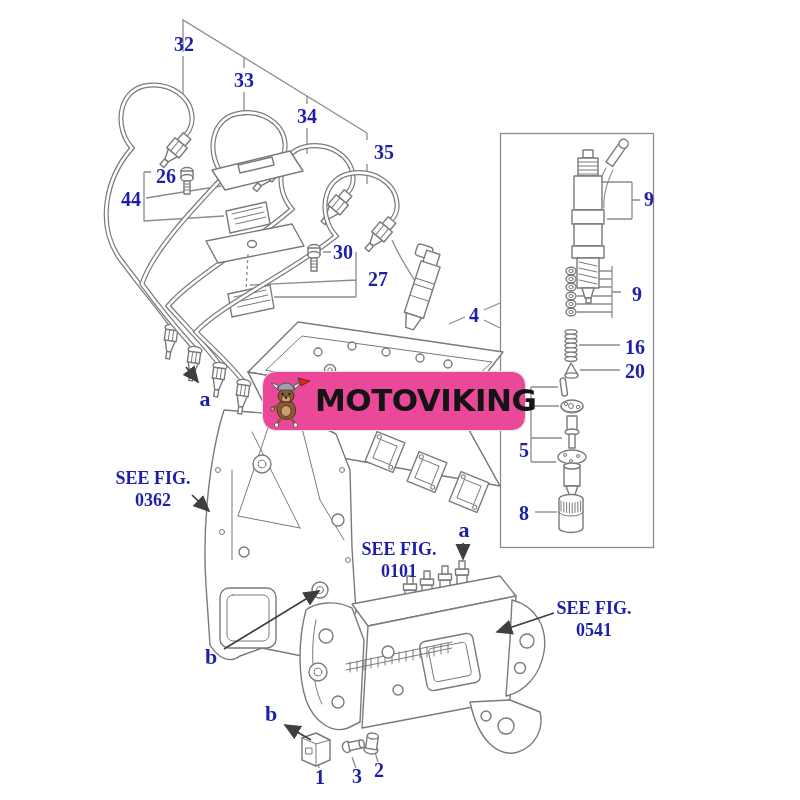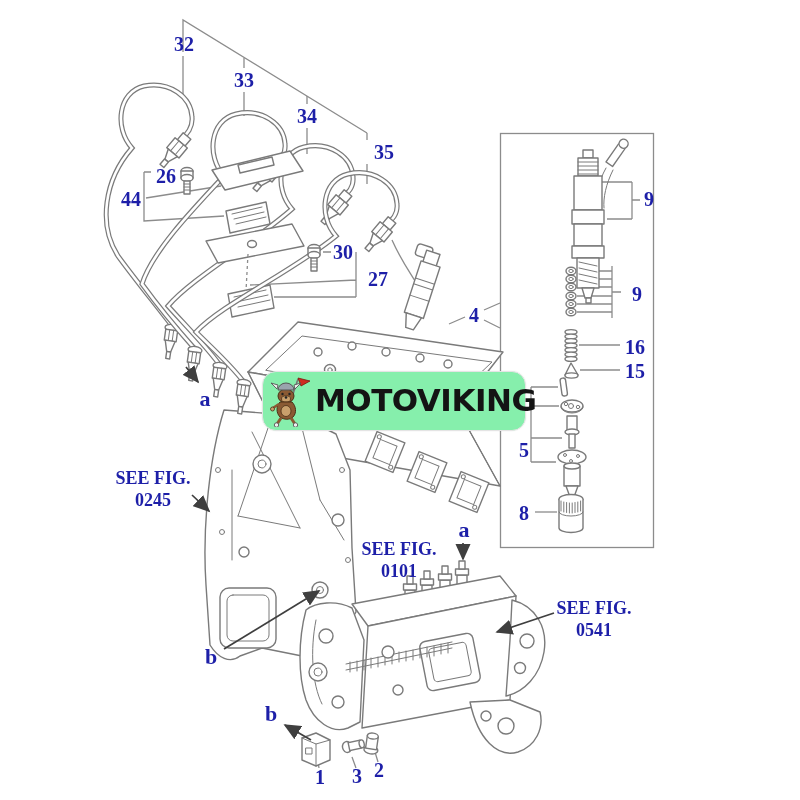--- a/index.html
+++ b/index.html
@@ -16,21 +16,21 @@
   .ah{fill:#3f3f3f;}
   .tubeO{stroke:var(--line_gray,#7a7a7a);fill:none;stroke-width:5;}
   .tubeI{stroke:#ffffff;fill:none;stroke-width:2.6;}
   
   .lbl{position:absolute;transform:translate(-50%,-50%);color:var(--label_blue,#1d1fa8);
        font-weight:bold;white-space:nowrap;user-select:none;}
   .num{font-size:20px;}
   .ab{font-size:22px;}
   .fig{font-size:18px;line-height:22px;text-align:center;}
   
-  #wm{position:absolute;left:262px;top:371px;width:262px;height:58px;background:#86efac;
+  #wm{position:absolute;left:262px;top:371px;width:262px;height:58px;background:#ec4899;
       border:1px solid #e4e4e4;border-radius:14px;box-shadow:0 0 0 1px rgba(0,0,0,0.02);}
   #wm .brand{position:absolute;left:52px;top:50%;transform:translateY(-52%);
       font-family:"DejaVu Sans",sans-serif;font-weight:bold;font-size:31px;letter-spacing:-0.5px;
       color:var(--watermark_text,#141414);}
   #wm svg{left:4px;top:3px;}
   .mb{fill:var(--mascot_brown,#8a5a33);stroke:#4a2f16;stroke-width:1;}
   .mt{fill:var(--mascot_tan,#c9a06c);stroke:#4a2f16;stroke-width:0.8;}
   .mh{fill:var(--mascot_helmet,#9aa3ad);stroke:#555;stroke-width:1;}
   .mf{fill:var(--mascot_flag,#cf2b20);stroke:#7e140d;stroke-width:0.8;}
   .mw{fill:#eeeeee;stroke:#555;stroke-width:0.9;}
@@ -464,34 +464,34 @@
 <div class="lbl num" style="left:307px;top:116px">34</div>
 <div class="lbl num" style="left:384px;top:152px">35</div>
 <div class="lbl num" style="left:166px;top:176px">26</div>
 <div class="lbl num" style="left:131px;top:199px">44</div>
 <div class="lbl num" style="left:343px;top:252px">30</div>
 <div class="lbl num" style="left:378px;top:279px">27</div>
 <div class="lbl num" style="left:474px;top:315px">4</div>
 <div class="lbl num" style="left:649px;top:199px">9</div>
 <div class="lbl num" style="left:637px;top:294px">9</div>
 <div class="lbl num" style="left:635px;top:347px">16</div>
-<div class="lbl num" style="left:635px;top:371px">15</div>
+<div class="lbl num" style="left:635px;top:371px">20</div>
 <div class="lbl num" style="left:524px;top:450px">5</div>
 <div class="lbl num" style="left:524px;top:513px">8</div>
 <div class="lbl num" style="left:320px;top:777px">1</div>
 <div class="lbl num" style="left:357px;top:776px">3</div>
 <div class="lbl num" style="left:379px;top:770px">2</div>
 <div class="lbl ab" style="left:205px;top:399px">a</div>
 <div class="lbl ab" style="left:464px;top:530px">a</div>
 <div class="lbl ab" style="left:211px;top:657px">b</div>
 <div class="lbl ab" style="left:271px;top:714px">b</div>
 
 <div class="lbl fig" style="left:153px;top:489px">
   <div>SEE FIG.</div>
-  <div>0245</div>
+  <div>0362</div>
 </div>
 <div class="lbl fig" style="left:399px;top:560px">
   <div>SEE FIG.</div>
   <div>0101</div>
 </div>
 <div class="lbl fig" style="left:594px;top:619px">
   <div>SEE FIG.</div>
   <div>0541</div>
 </div>
 

